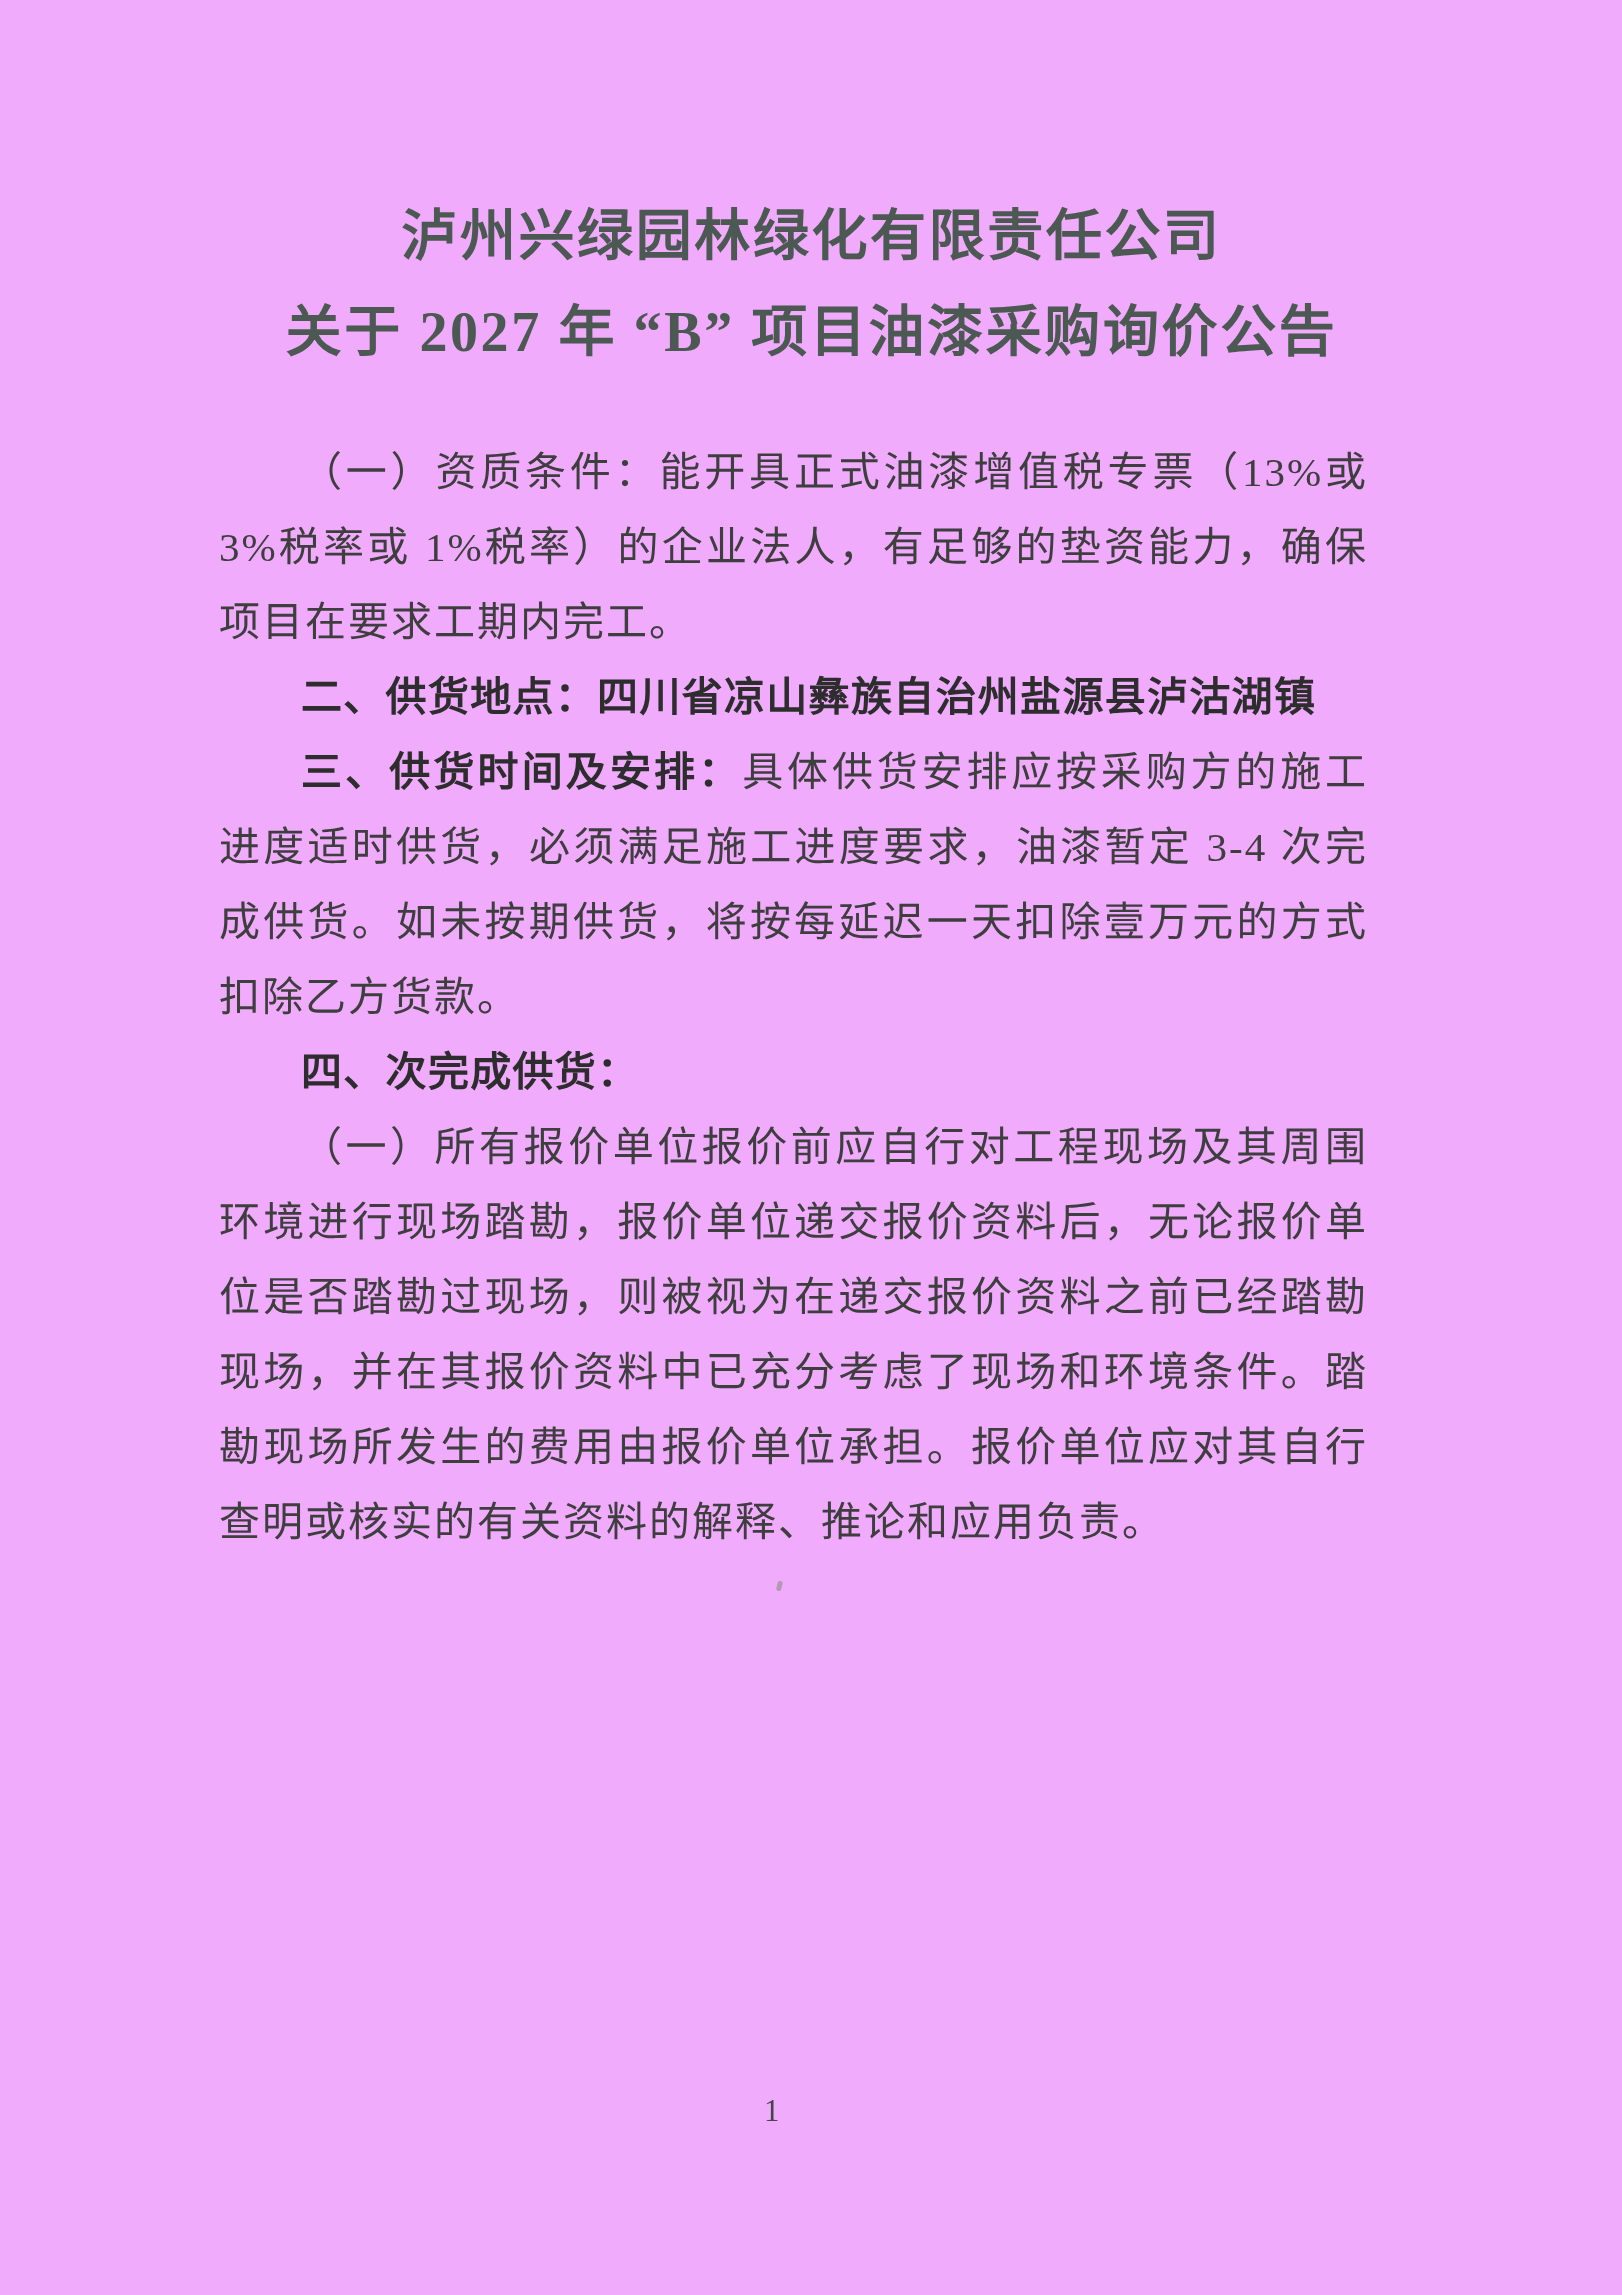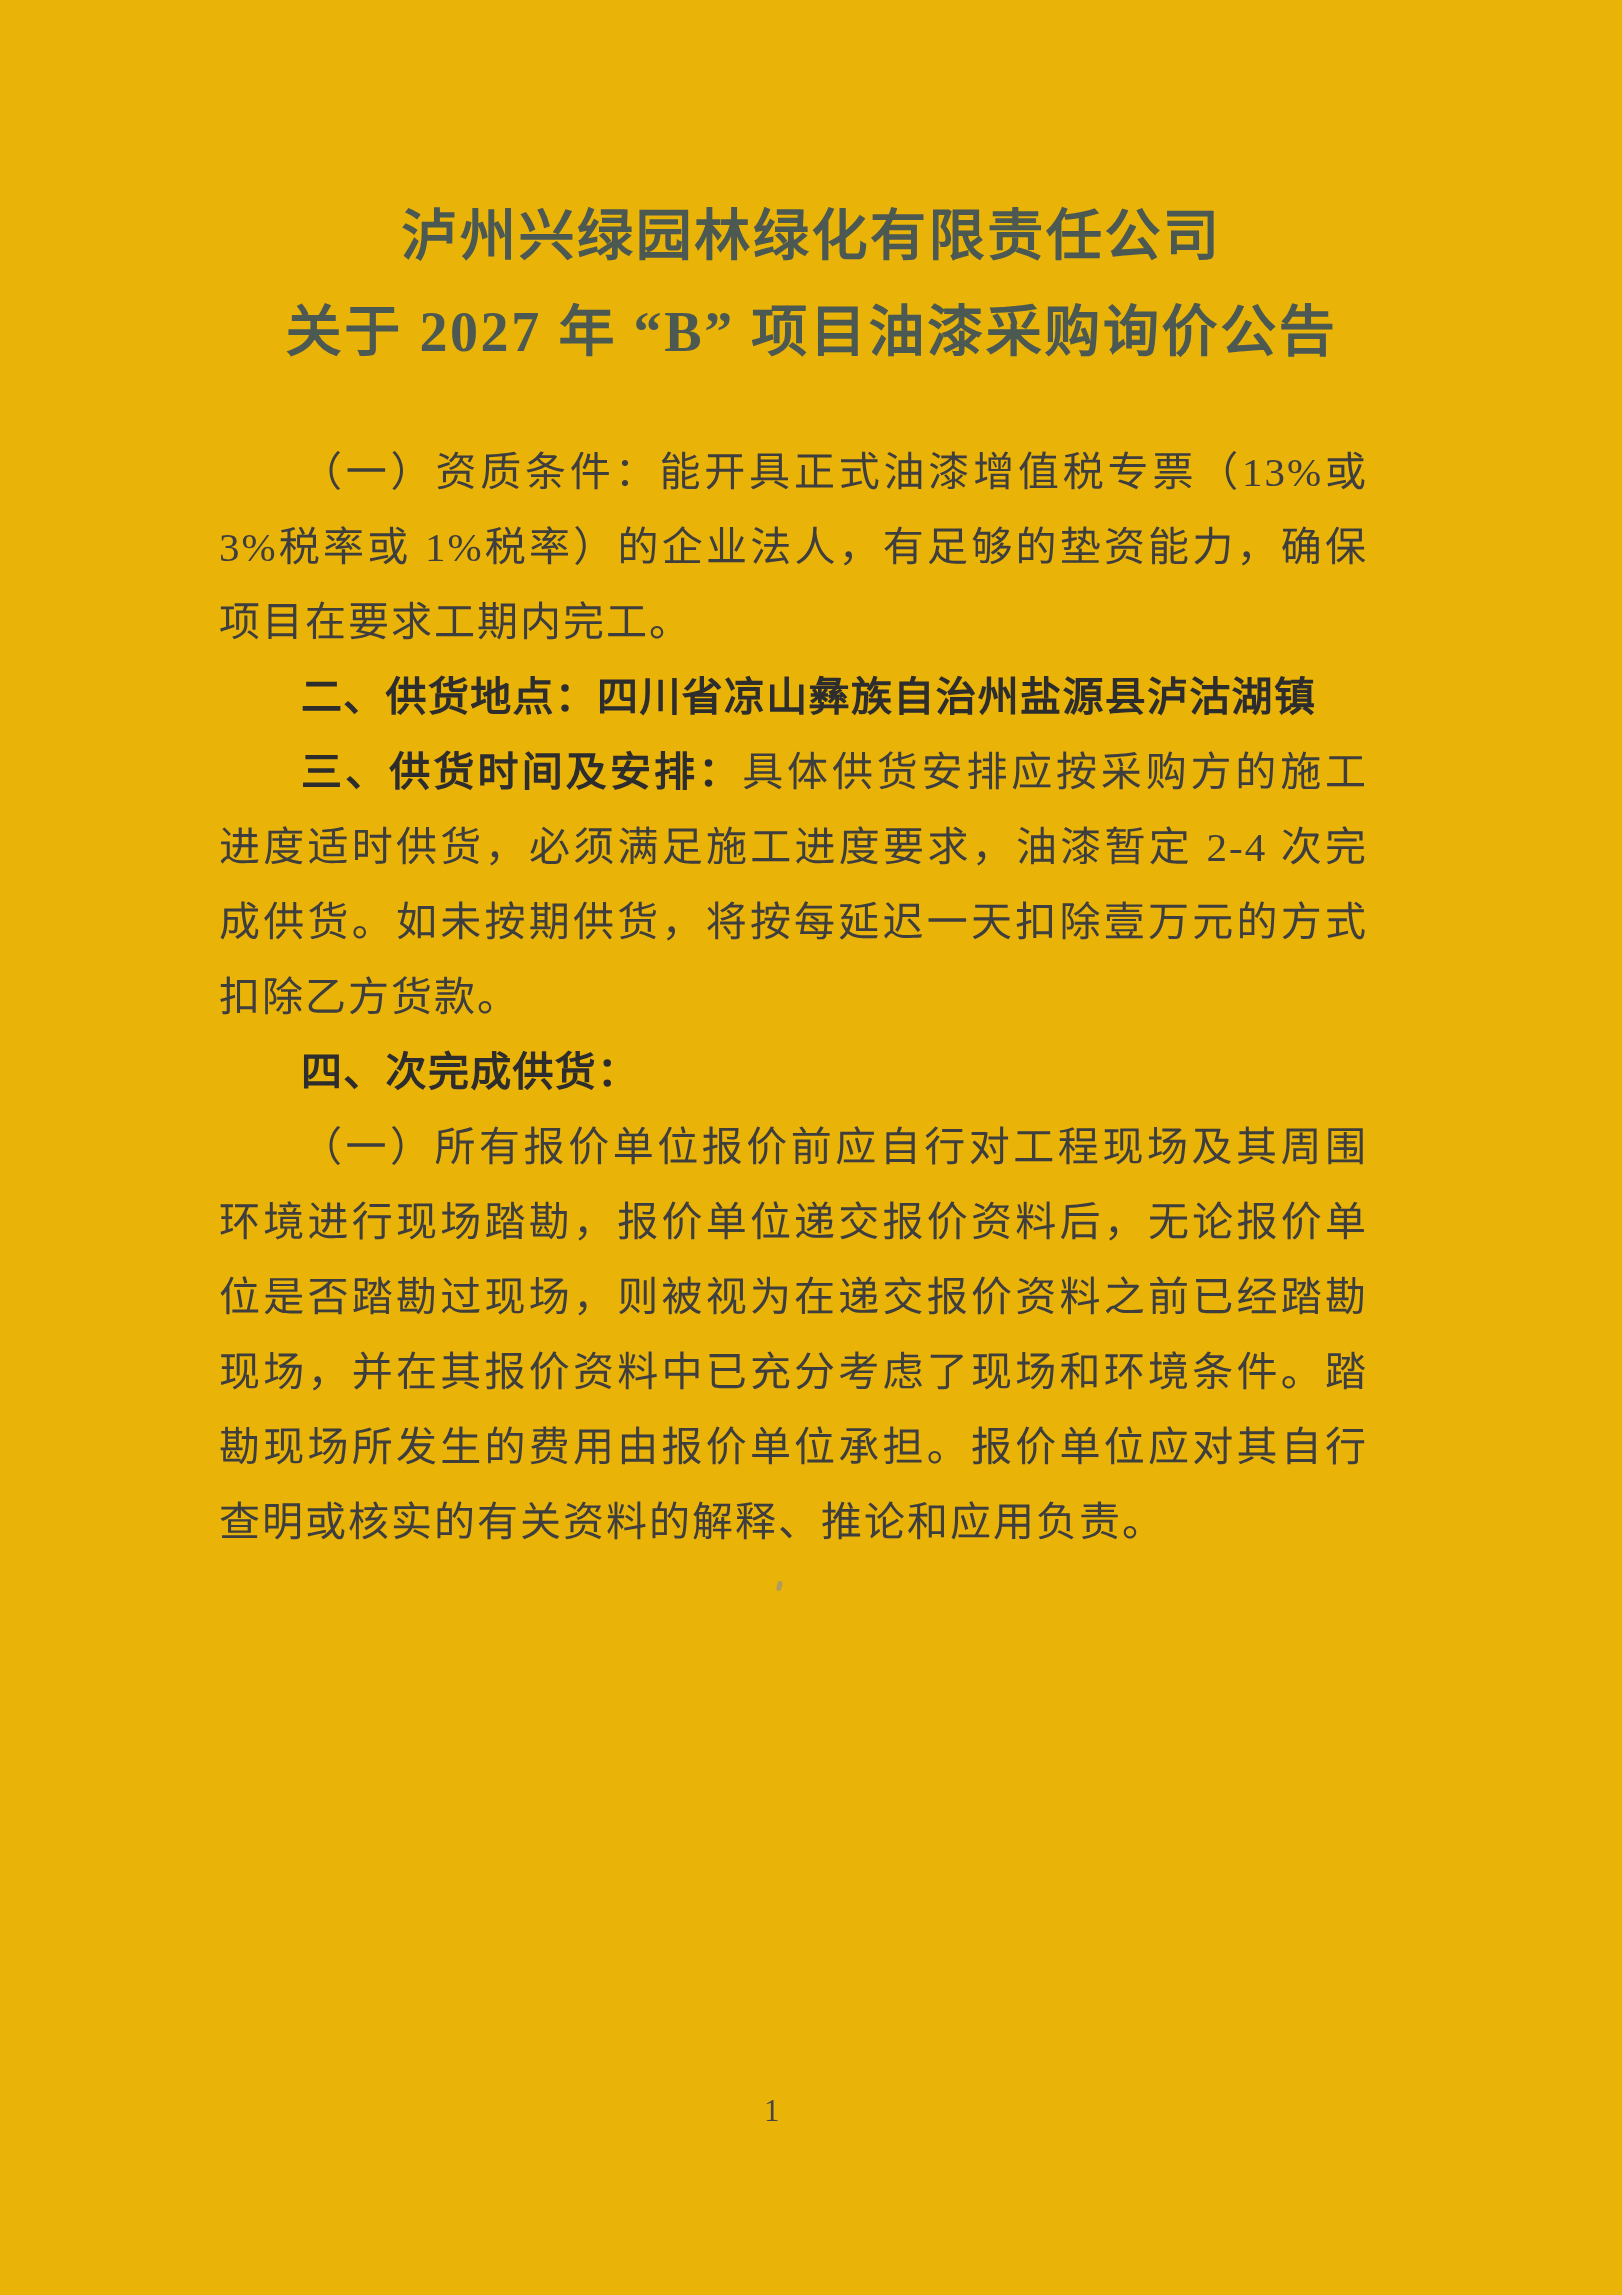--- a/index.html
+++ b/index.html
@@ -2,21 +2,21 @@
 <html lang="zh-CN" style="font-size:10.5px"><head>
 <meta charset="utf-8">
 <style>
   html, body { margin: 0; padding: 0; }
   body { background: #ffffff; }
 
   .page {
     position: relative;
     width: 1623px;
     height: 2295px;
-    background: #eab308;
+    background: #f0abfc;
     overflow: hidden;
     font-family: "Liberation Serif", "DejaVu Serif", serif;
   }
 
   
   .title-block {
     margin: 188px 124px 0 124px;
     text-align: center;
     color: #4b5952;
     font-weight: 700;
@@ -89,21 +89,21 @@
   </header>
 
   <main class="body-block">
 
 
 
     <p class="para">（一）资质条件：能开具正式油漆增值税专票（13%或 3%税率或 1%税率）的企业法人，有足够的垫资能力，确保项目在要求工期内完工。</p>
 
     <h2 class="heading">二、供货地点：四川省凉山彝族自治州盐源县泸沽湖镇</h2>
 
-    <p class="para"><span class="heading-inline">三、供货时间及安排：</span><span>具体供货安排应按采购方的施工进度适时供货，必须满足施工进度要求，油漆暂定 2-4 次完成供货。如未按期供货，将按每延迟一天扣除壹万元的方式扣除乙方货款。</span></p>
+    <p class="para"><span class="heading-inline">三、供货时间及安排：</span><span>具体供货安排应按采购方的施工进度适时供货，必须满足施工进度要求，油漆暂定 3-4 次完成供货。如未按期供货，将按每延迟一天扣除壹万元的方式扣除乙方货款。</span></p>
 
     <h2 class="heading">四、次完成供货：</h2>
 
     <p class="para">（一）所有报价单位报价前应自行对工程现场及其周围环境进行现场踏勘，报价单位递交报价资料后，无论报价单位是否踏勘过现场，则被视为在递交报价资料之前已经踏勘现场，并在其报价资料中已充分考虑了现场和环境条件。踏勘现场所发生的费用由报价单位承担。报价单位应对其自行查明或核实的有关资料的解释、推论和应用负责。</p>
 
   </main>
 
   <div class="speck"></div>
 
   <footer>

